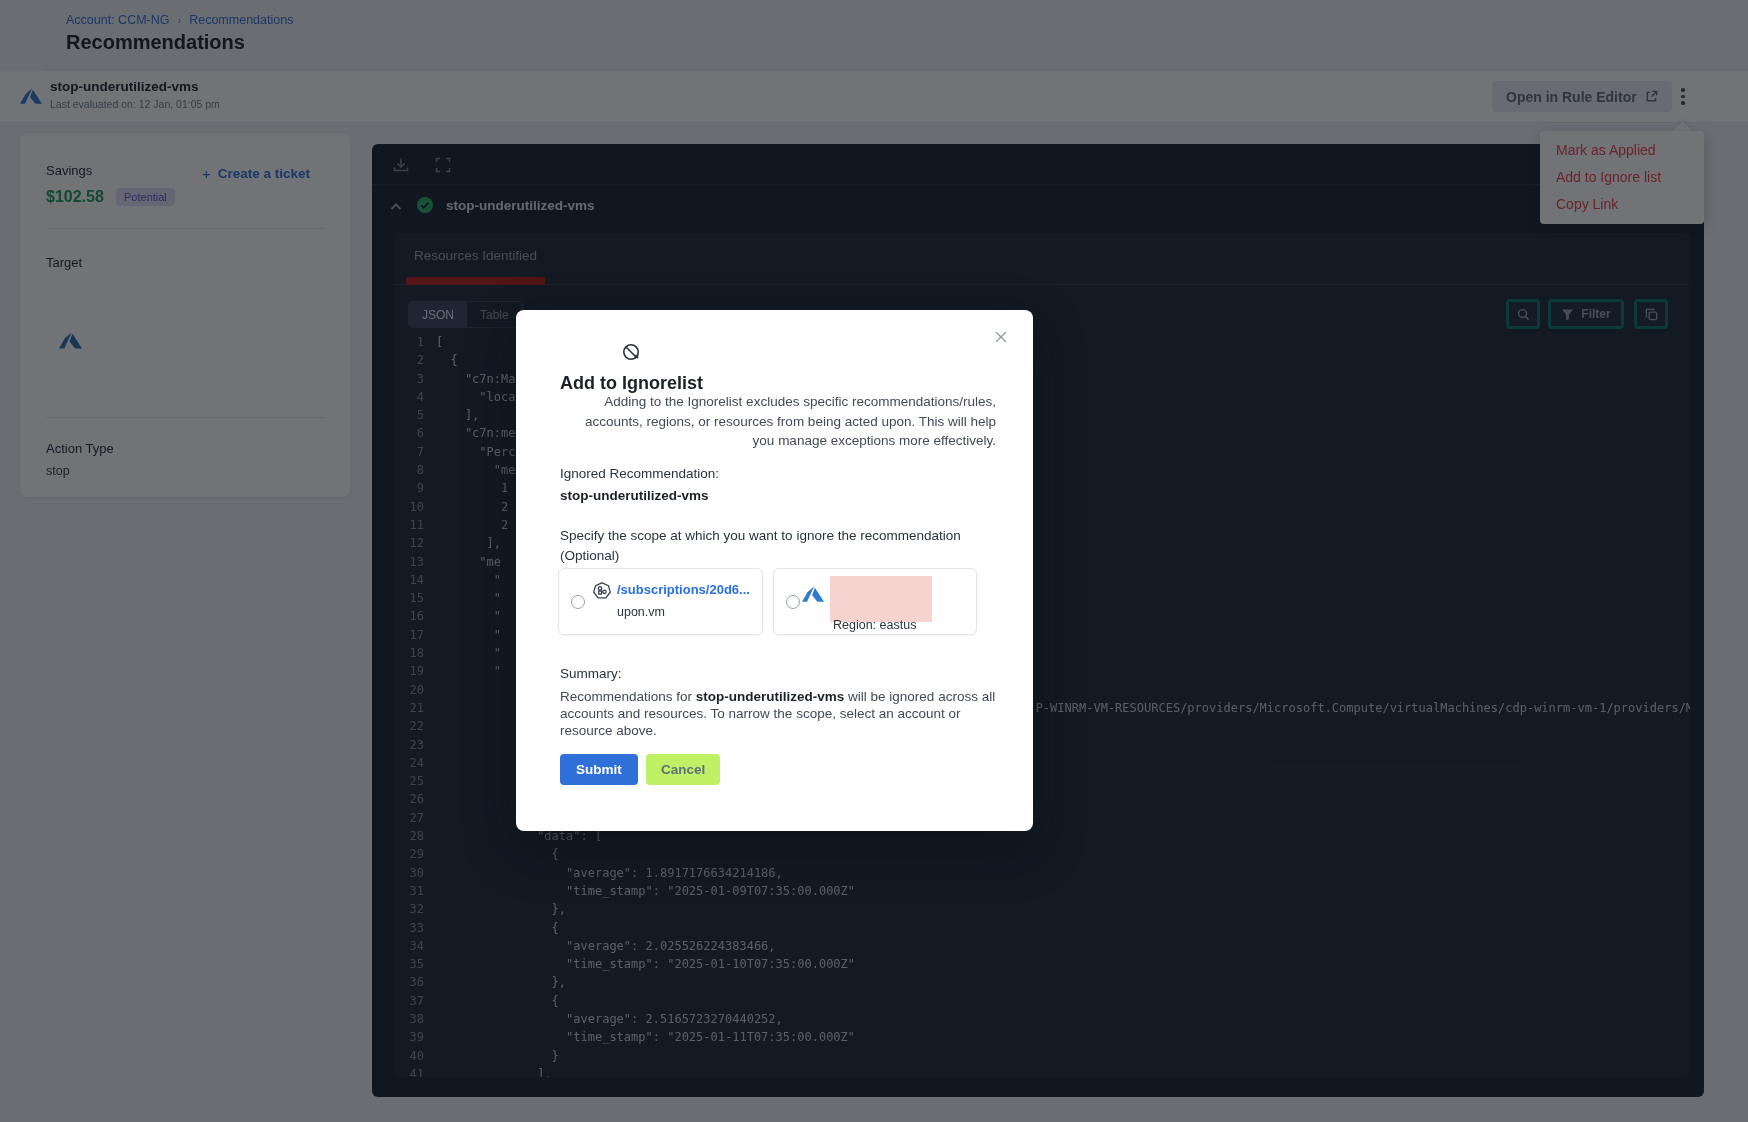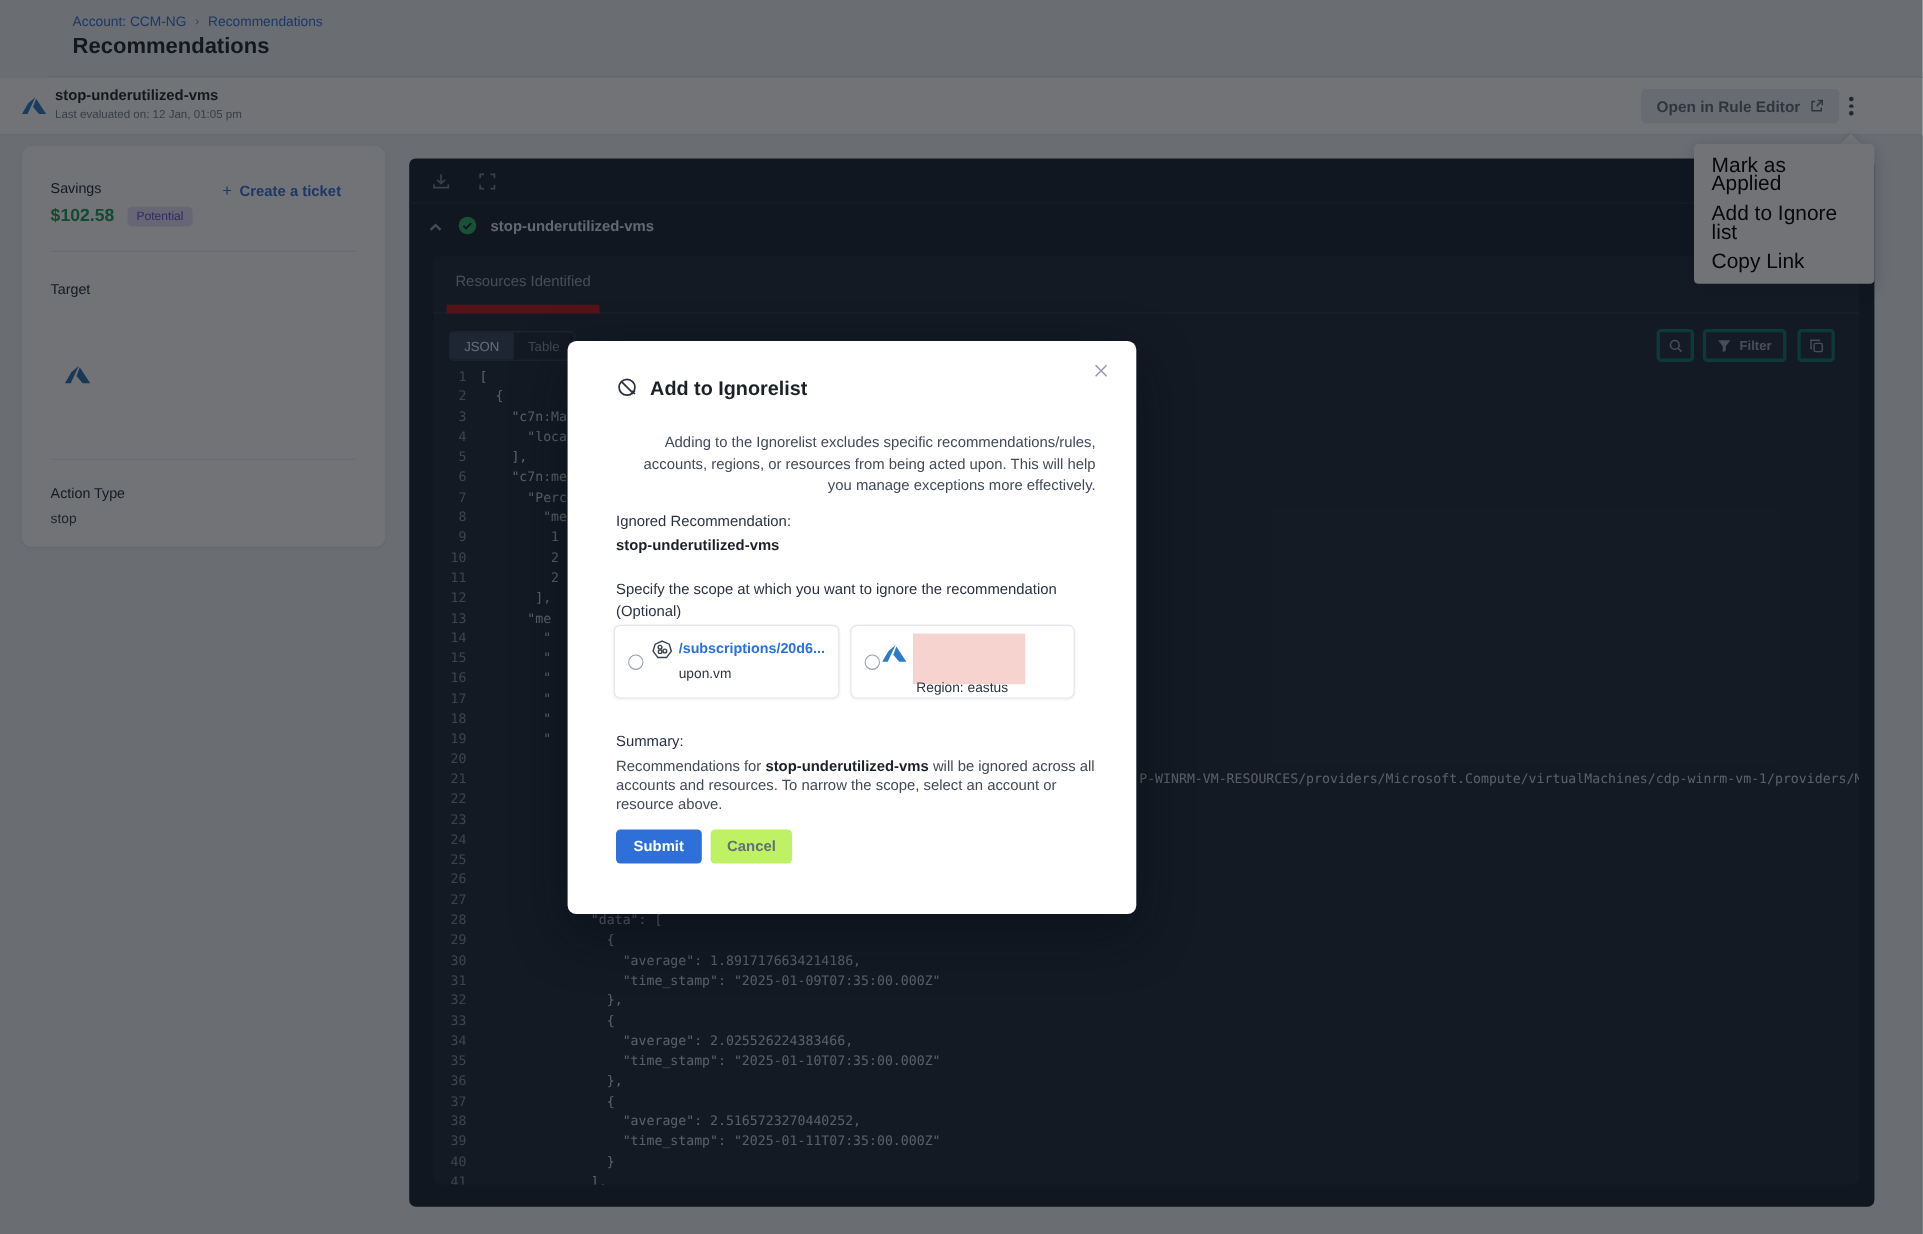--- a/index.html
+++ b/index.html
@@ -20,21 +20,21 @@
   .hdr-name { position:absolute; left:50px; top:8px; font-size:13.5px; font-weight:bold; color:#22272e; }
   .hdr-sub  { position:absolute; left:50px; top:27px; font-size:10.5px; color:#79828d; }
   .btn-rule-editor { position:absolute; left:1492px; top:10px; height:31px; padding:0 14px; background:#e9ecf0; border:none; border-radius:4px; font-size:14px; font-weight:bold; color:#636d7a; display:flex; align-items:center; gap:8px; cursor:pointer; font-family:inherit; }
   .btn-kebab { position:absolute; left:1668px; top:10px; width:30px; height:31px; background:transparent; border:none; cursor:pointer; color:#444d58; font-size:16px; font-weight:bold; letter-spacing:0; line-height:9px; }
   .kebab-dots { display:flex; flex-direction:column; gap:3px; align-items:center; }
   .kebab-dots i { width:3.5px; height:3.5px; border-radius:50%; background:#444d58; }
 
   
   .menu { position:absolute; left:1540px; top:131px; width:164px; background:#ffffff; border-radius:4px; box-shadow:0 4px 14px rgba(20,30,45,.22); padding:6px 0; }
   .menu-caret { position:absolute; left:1676px; top:124px; width:13px; height:13px; background:#ffffff; transform:rotate(45deg); box-shadow:-2px -2px 4px rgba(20,30,45,.08); }
-  .menu-item { padding:5px 16px; font-size:19px; color:#000000; cursor:pointer; line-height:17px; }
+  .menu-item { padding:5px 16px; font-size:14px; color:#ef4444; cursor:pointer; line-height:17px; }
 
   
   .side-card { position:absolute; left:20px; top:133px; width:330px; height:364px; background:#ffffff; border-radius:8px; box-shadow:0 1px 3px rgba(25,35,50,.08); }
   .savings-label { position:absolute; left:26px; top:30px; font-size:13px; color:#272e38; }
   .savings-value { position:absolute; left:26px; top:55px; font-size:16px; font-weight:bold; color:#1f9d57; }
   .savings-badge { position:absolute; left:96px; top:55px; background:#e4e1fb; color:#6a4fd0; font-size:11px; padding:3px 8px; border-radius:4px; }
   .create-ticket { position:absolute; left:182px; top:32px; font-size:13.5px; font-weight:bold; color:#3672d9; cursor:pointer; display:flex; gap:7px; align-items:center; }
   .plus-glyph { font-size:15px; font-weight:normal; }
   .side-div1 { position:absolute; left:26px; top:95px; width:278px; border-top:1px solid #e7ebef; }
   .target-label { position:absolute; left:26px; top:122px; font-size:13px; color:#272e38; }
@@ -71,21 +71,21 @@
   .code-line { height:18.3px; line-height:18.3px; white-space:pre; display:flex; }
   .code-line .ln { width:30px; flex:0 0 30px; text-align:right; color:#95a0ad; opacity:.85; }
   .code-line .ct { margin-left:12px; color:#c7d0db; }
 
   
   .overlay { position:absolute; inset:0; background:rgba(10,14,20,0.58); z-index:50; }
 
   
   .modal { position:absolute; left:516px; top:310px; width:517px; height:521px; background:#ffffff; border-radius:8px; z-index:100; box-shadow:0 18px 50px rgba(5,10,18,.45); }
   .modal-close { position:absolute; right:18px; top:16px; width:22px; height:22px; background:transparent; border:none; color:#939ca7; cursor:pointer; }
-  .modal-title-row { position:absolute; left:44px; top:32px; display:flex; align-items:center; gap:9px; }
+  .modal-title-row { position:absolute; left:44px; top:32px; display:flex; align-items:center; gap:9px;flex-direction:column; }
   .modal-title { font-size:18px; font-weight:bold; color:#1c2128; }
   .modal-desc { position:absolute; left:44px; top:82px; width:436px; font-size:13.5px; line-height:19.5px; color:#424a57;text-align:right; }
   .ignored-label { position:absolute; left:44px; top:156px; font-size:13.5px; color:#2a3240; }
   .ignored-value { position:absolute; left:44px; top:178px; font-size:13.5px; font-weight:bold; color:#1c2128; }
   .scope-label { position:absolute; left:44px; top:216px; width:452px; font-size:13.5px; line-height:20px; color:#2a3240; }
   .scope-card { position:absolute; top:258px; height:67px; background:#fff; border:1px solid #e2e6ea; border-radius:6px; box-shadow:0 1px 2px rgba(20,30,45,.06); }
   .card-1 { left:42px; width:205px; }
   .card-2 { left:257px; width:204px; }
   .radio { position:absolute; left:12px; top:26px; width:14px; height:14px; border:1.5px solid #98a1ac; border-radius:50%; background:#fff; cursor:pointer; }
   .res-icon { position:absolute; left:33px; top:12px; width:20px; height:20px; color:#3b4250; }

